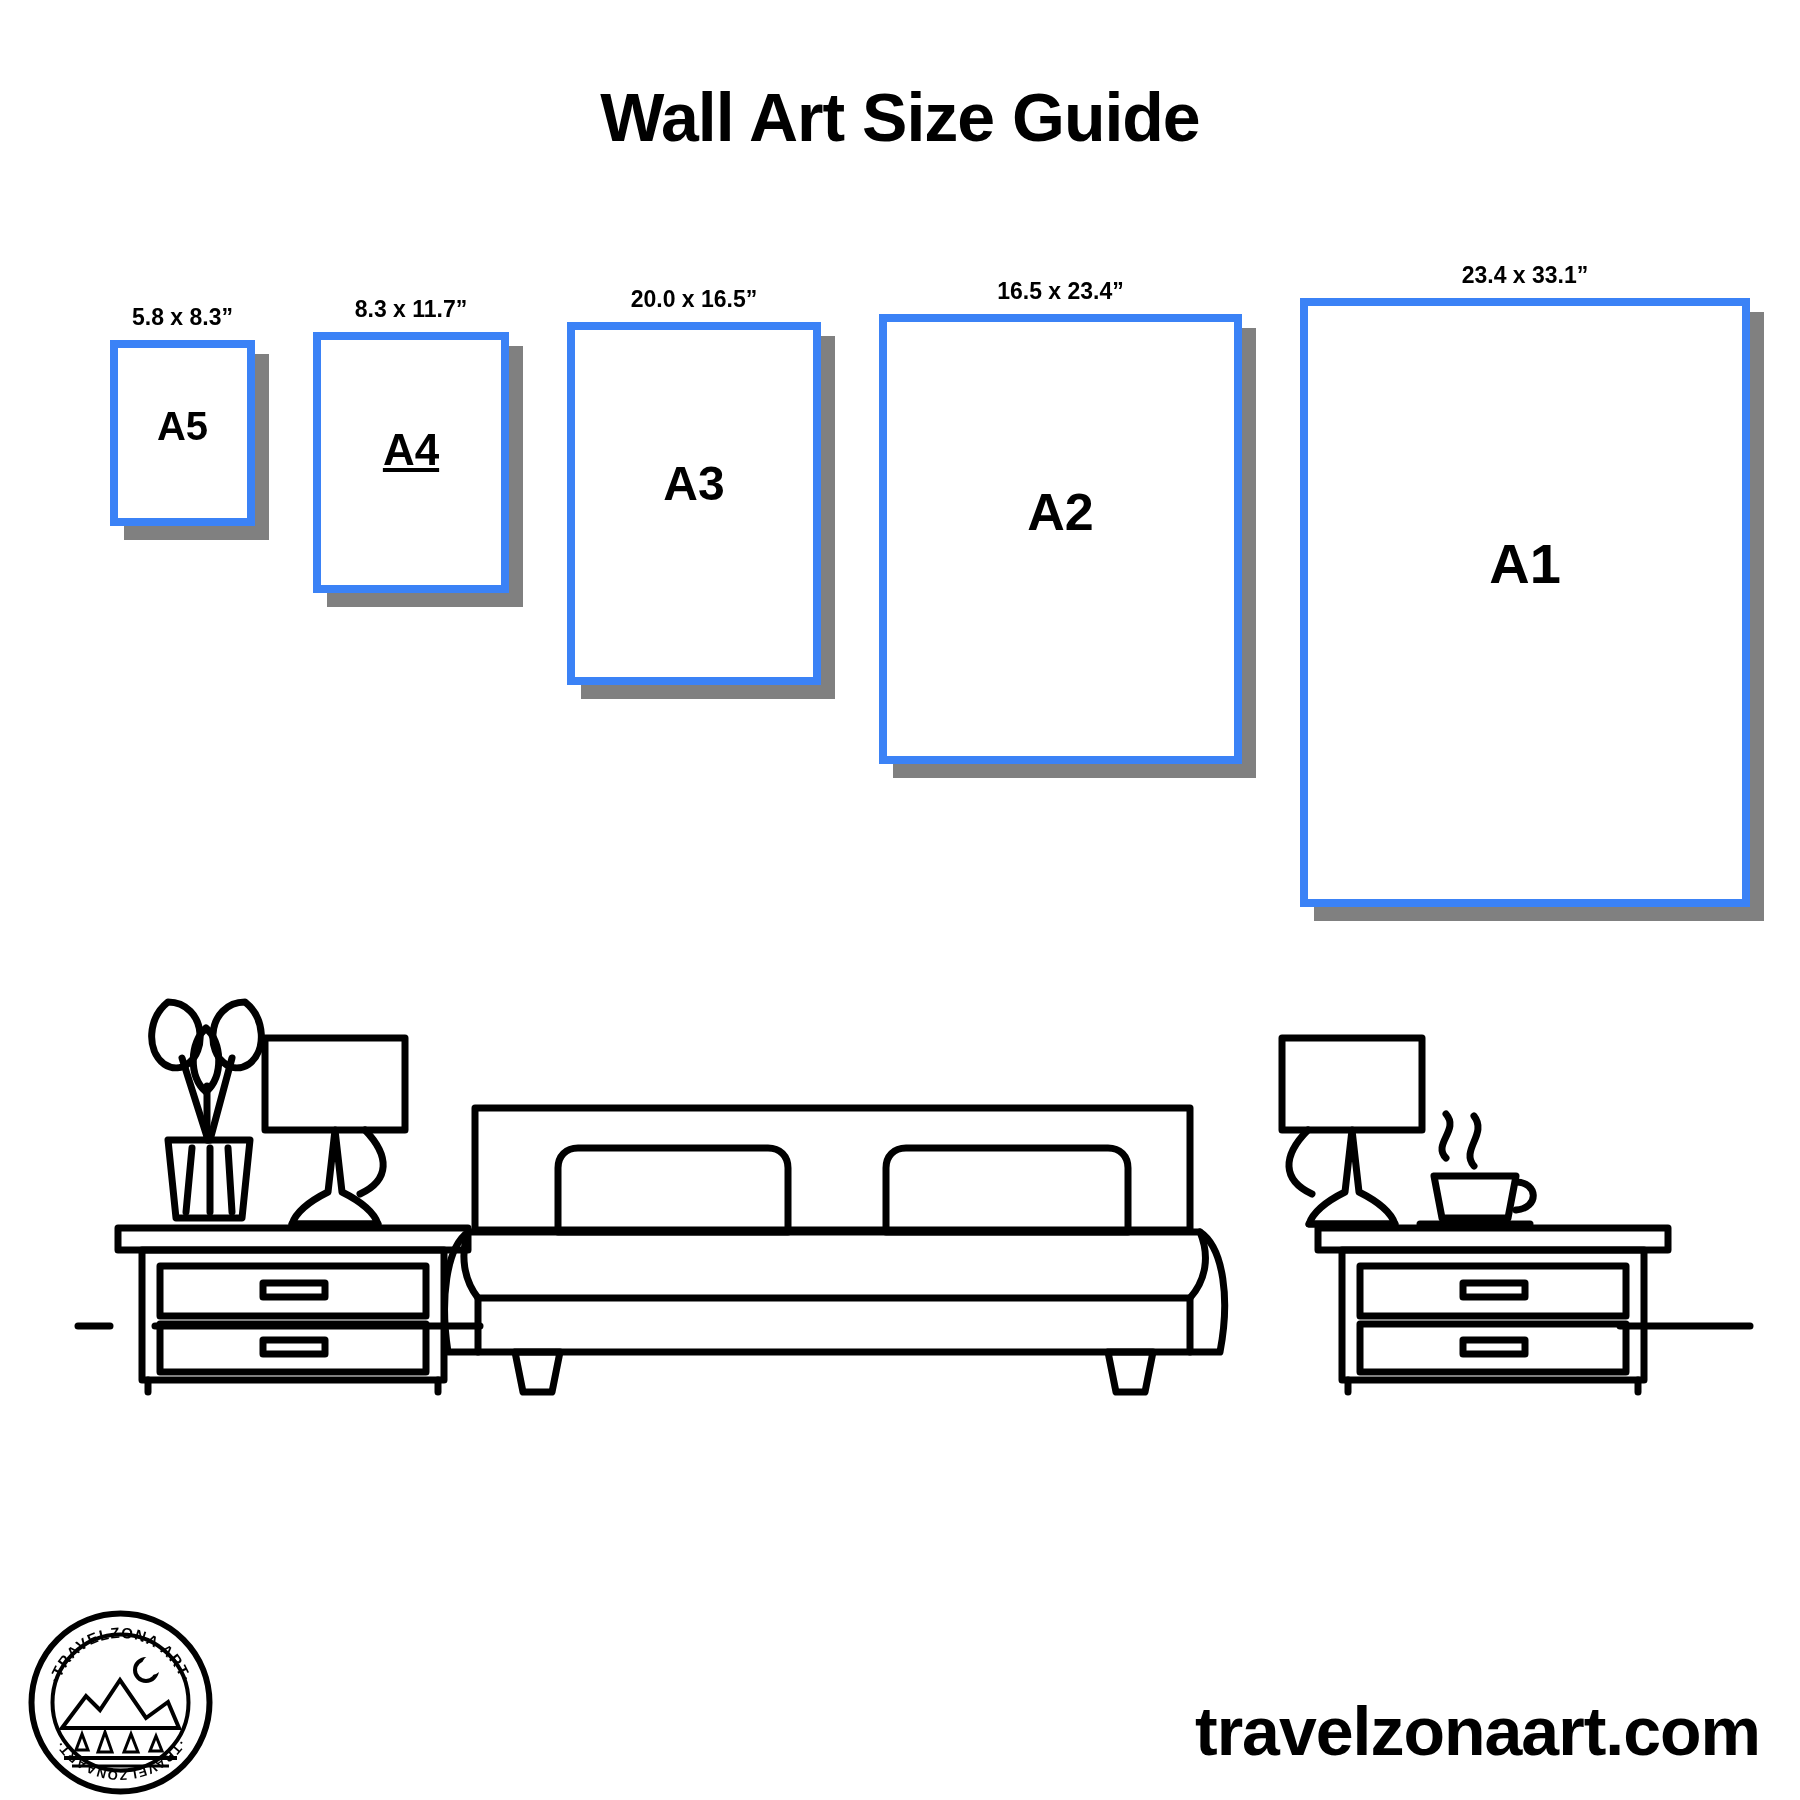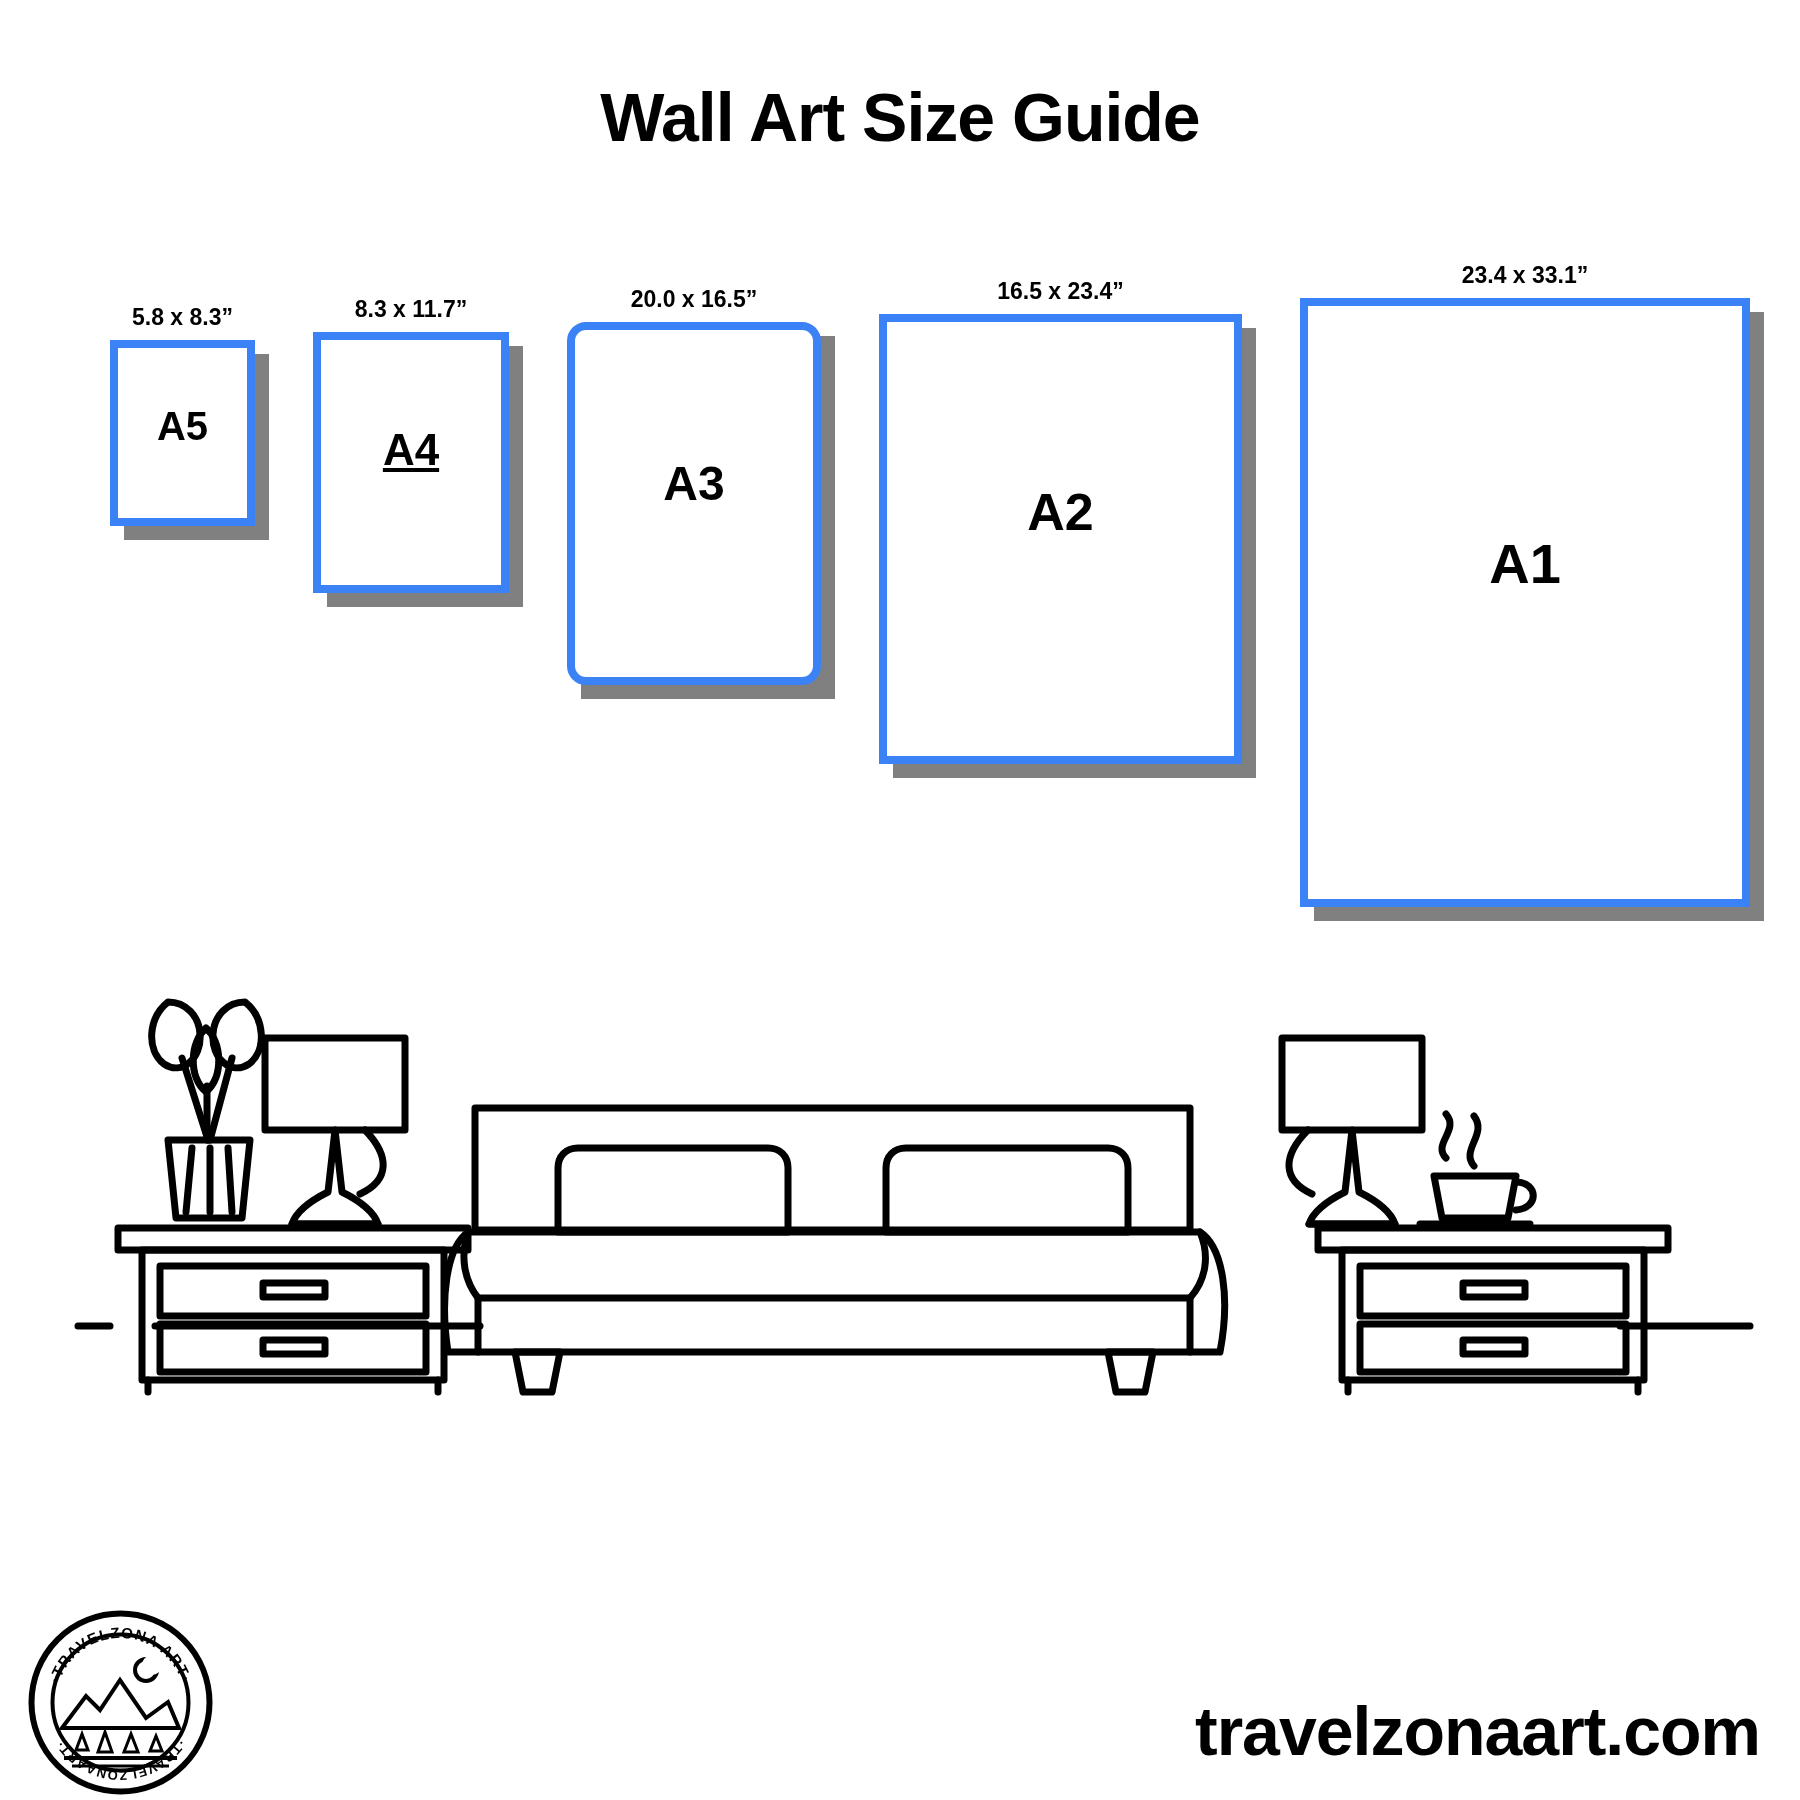--- a/index.html
+++ b/index.html
@@ -112,21 +112,21 @@
     <div class="frame-group" style="left: 313px; top: 332px; width: 220px; height: 285px; bottom: auto;">
       <div class="frame-dim" style="top: -36px; width: 196px;">8.3 x 11.7”</div>
       <div class="frame-shadow" style="background: rgb(128, 128, 128); left: 14px; top: 14px; width: 196px; height: 261px;"></div>
       <div class="frame-box" style="left: 0px; top: 0px; width: 196px; height: 261px;">
         <div class="frame-label" style="font-size: 44px; top: 85.42px; text-decoration: underline;">A4</div>
       </div>
     </div>
     <div class="frame-group" style="left: 567px; top: 322px; width: 278px; height: 387px; bottom: auto;">
       <div class="frame-dim" style="top: -36px; width: 254px;">20.0 x 16.5”</div>
       <div class="frame-shadow" style="background: rgb(128, 128, 128); left: 14px; top: 14px; width: 254px; height: 363px;"></div>
-      <div class="frame-box" style="left: 0px; top: 0px; width: 254px; height: 363px; border-radius: 19px;">
+      <div class="frame-box" style="left: 0px; top: 0px; width: 254px; height: 363px;">
         <div class="frame-label" style="font-size: 48px; top: 126.06px;">A3</div>
       </div>
     </div>
     <div class="frame-group" style="left: 879px; top: 314px; width: 387px; height: 474px; bottom: auto;">
       <div class="frame-dim" style="top: -36px; width: 363px;">16.5 x 23.4”</div>
       <div class="frame-shadow" style="background: rgb(128, 128, 128); left: 14px; top: 14px; width: 363px; height: 450px;"></div>
       <div class="frame-box" style="left: 0px; top: 0px; width: 363px; height: 450px;">
         <div class="frame-label" style="font-size: 52px; top: 160.4px;">A2</div>
       </div>
     </div>

